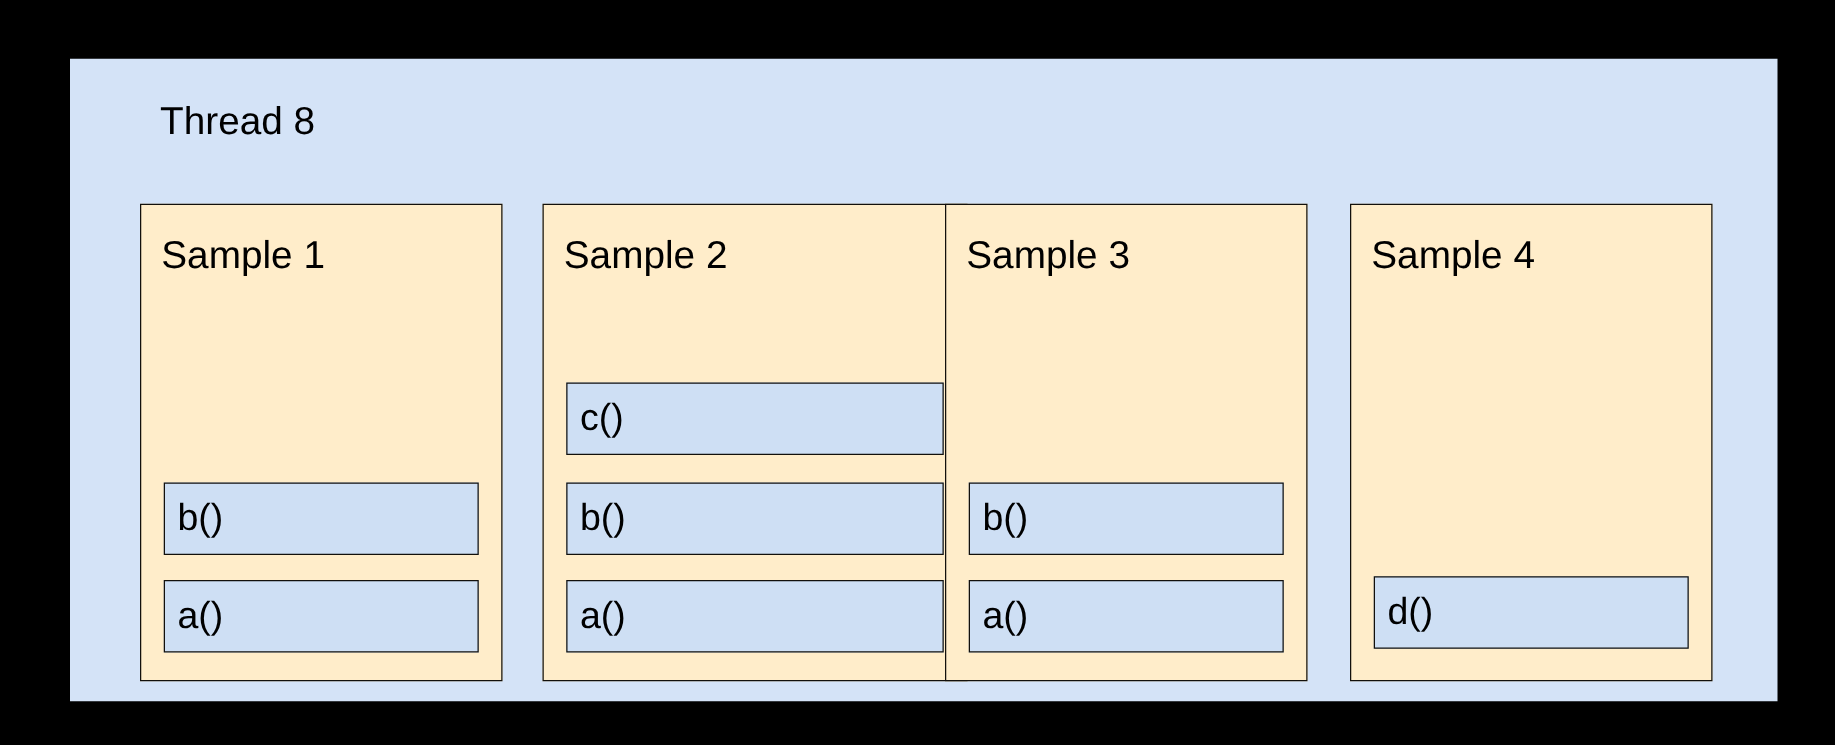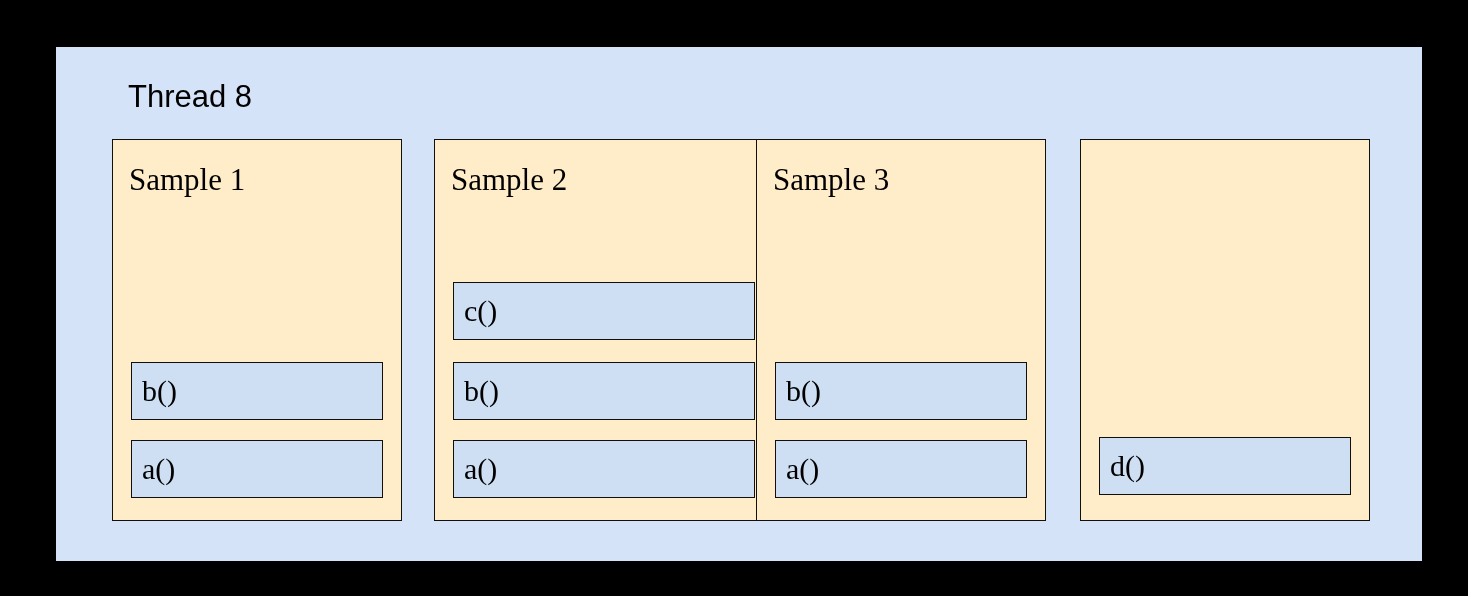--- a/index.html
+++ b/index.html
@@ -39,24 +39,23 @@
     font-size: 31px;
     line-height: 36px;
     color: #000000;
     white-space: nowrap;
   }
 
   
   .samples-row {
     position: absolute;
     left: 56px;
-    top: 92px;
+    top: 116px;
     width: 1258px;
     height: 382px;
-    font-family: Liberation Serif, serif;
   }
 
   .sample-box {
     position: absolute;
     top: 0;
     height: 382px;
     background: #ffedca;
     border: 1.5px solid #12100c;
     box-sizing: border-box;
   }
@@ -158,20 +157,21 @@
           <div class="frame-box depth-1">
             <span class="frame-label">b()</span>
           </div>
           <div class="frame-box depth-0">
             <span class="frame-label">a()</span>
           </div>
         </div>
       </div>
 
       <div class="sample-box s4">
+        <div class="sample-title">Sample 4</div>
         <div class="frames">
           <div class="frame-box depth-d">
             <span class="frame-label">d()</span>
           </div>
         </div>
       </div>
 
     </div>
   </div>
 </div>

